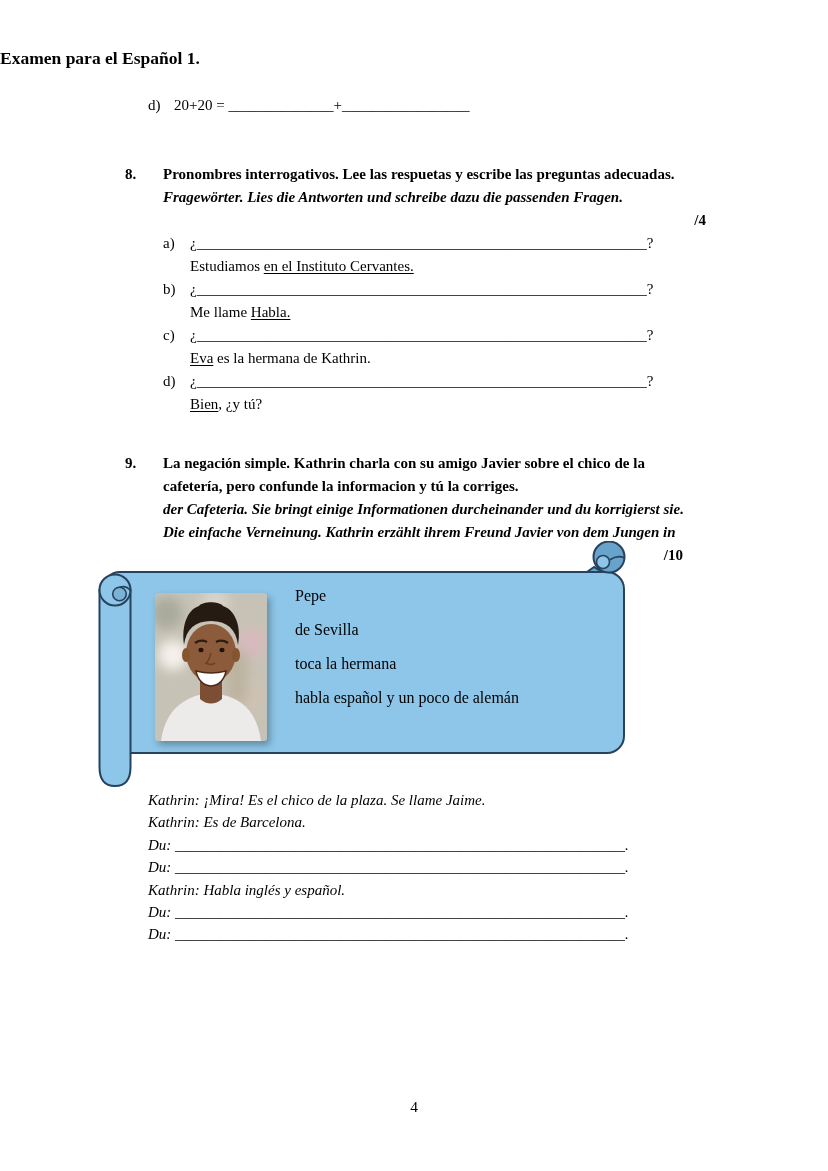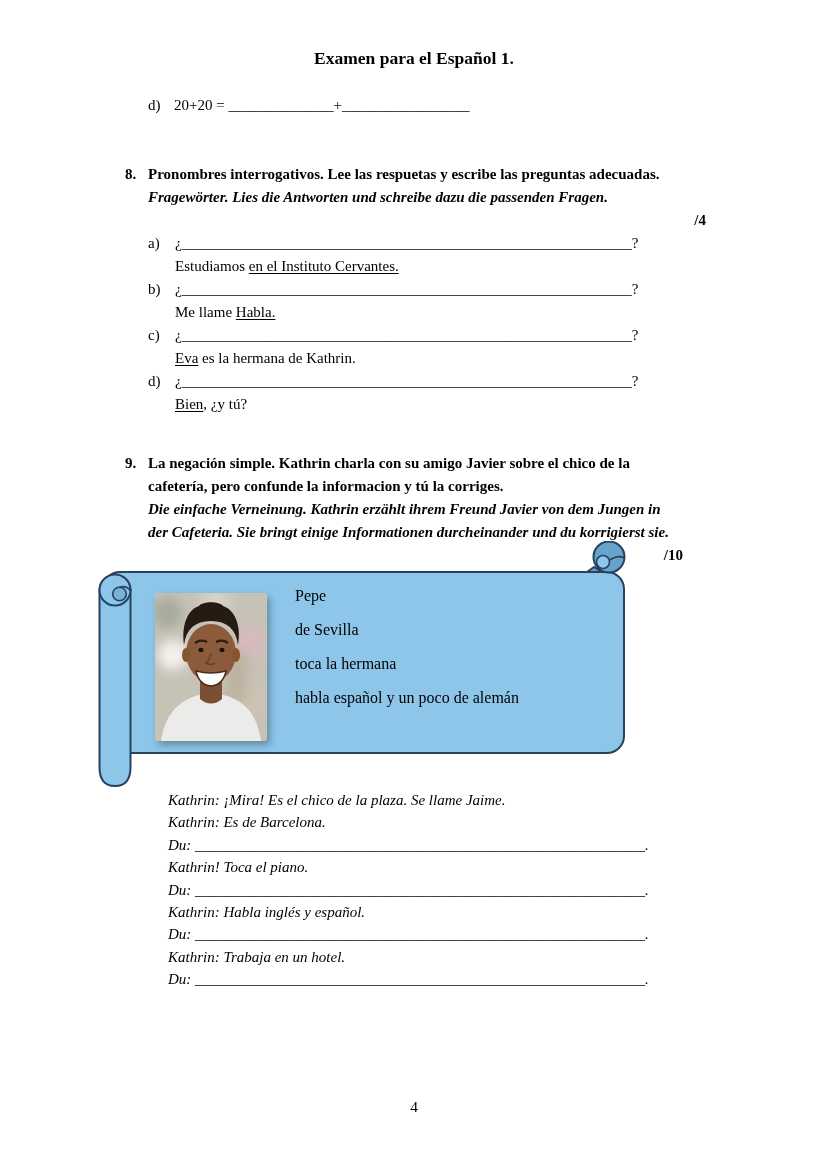--- a/index.html
+++ b/index.html
@@ -8,31 +8,31 @@
     width:828px;height:1171px;
     margin:0 auto;
     background:#ffffff;
     font-family:"Liberation Serif", serif;
     color:#000;
     font-size:15px;
     overflow:hidden;
   }
   .doc-title{
     position:absolute;top:48px;left:0;width:828px;
-    text-align:center;font-size:17.5px;font-weight:bold;
+    font-size:17.5px;font-weight:bold;
   }
   
   .warmup{position:absolute;left:148px;top:97px;display:flex;white-space:pre;}
   .warmup .letter{display:inline-block;width:26px;}
   
   .exercise{position:absolute;display:flex;align-items:flex-start;}
   .ex8{left:125px;top:163px;width:588px;}
   .ex9{left:125px;top:452px;width:588px;}
   .ex-number{width:23px;line-height:23px;font-weight:bold;flex:0 0 23px;}
-  .ex-content{flex:1;min-width:0;}
+  .ex-content{flex:1;min-width:0;margin-left:15px;}
   .row{line-height:23px;white-space:pre;}
   .b{font-weight:bold;}
   .bi{font-weight:bold;font-style:italic;}
   .points-row{text-align:right;font-weight:bold;}
   .ex8 .points-row{padding-right:7px;}
   .ex9 .points-row{padding-right:30px;}
   .qrow .letter{display:inline-block;width:27px;}
   .arow{padding-left:27px;}
   .u{text-decoration:underline;text-decoration-thickness:1px;text-underline-offset:2px;}
   
@@ -41,21 +41,21 @@
   .body-shape{fill:var(--scroll-fill,#8DC6E8);stroke:var(--scroll-outline,#27425E);stroke-width:2;}
   .curl-shape{fill:var(--scroll-curl,#68A3CB);stroke:var(--scroll-outline,#27425E);stroke-width:2;}
   .curl-inner{fill:var(--scroll-fill,#8DC6E8);stroke:var(--scroll-outline,#27425E);stroke-width:1.6;}
   .curl-inner2{fill:var(--scroll-teardrop,#79B3D6);stroke:var(--scroll-outline,#27425E);stroke-width:1.6;}
   .curl-line{fill:none;stroke:var(--scroll-outline,#27425E);stroke-width:1.6;}
   .photo{position:absolute;left:155px;top:52px;box-shadow:3px 4px 7px rgba(0,0,0,0.30);border-radius:3px;}
   .facts{position:absolute;left:295px;top:38px;}
   .fact-line{line-height:34px;font-size:16px;white-space:pre;}
   
   .dialogue{position:absolute;left:148px;top:789px;}
-  .dlg-line{line-height:22.4px;font-style:italic;white-space:pre;margin-left:20px;}
+  .dlg-line{line-height:22.4px;font-style:italic;white-space:pre;}
   .page-num{position:absolute;top:1098px;left:0;width:828px;text-align:center;font-size:15.5px;}
 </style>
 </head>
 <body>
 
 <div class="page">
 
   <div class="doc-title">Examen para el Español 1.</div>
 
   <div class="warmup">
@@ -83,22 +83,22 @@
   </div>
 
   <div class="exercise ex9">
     <div class="ex-number">9.</div>
     <div class="ex-content">
       <div>
           <div class="row b">La negación simple. Kathrin charla con su amigo Javier sobre el chico de la</div>
           <div class="row b">cafetería, pero confunde la informacion y tú la corriges.</div>
         </div>
       <div>
+          <div class="row bi">der Cafeteria. Sie bringt einige Informationen durcheinander und du korrigierst sie.</div>
           <div class="row bi">Die einfache Verneinung. Kathrin erzählt ihrem Freund Javier von dem Jungen in</div>
-          <div class="row bi">der Cafeteria. Sie bringt einige Informationen durcheinander und du korrigierst sie.</div>
         </div>
       <div class="row points-row">/10</div>
     </div>
   </div>
 
   <div class="scroll-wrap">
     <svg class="scroll-svg" width="535" height="250" viewBox="0 0 535 250">
 
       <rect class="body-shape" x="8" y="31" width="521" height="181" rx="17"></rect>
 
@@ -153,23 +153,21 @@
         <div class="fact-line">de Sevilla</div>
         <div class="fact-line">toca la hermana</div>
         <div class="fact-line">habla español y un poco de alemán</div>
       </div>
   </div>
 
   <div class="dialogue">
       <div class="dlg-line">Kathrin: ¡Mira! Es el chico de la plaza. Se llame Jaime.</div>
       <div class="dlg-line">Kathrin: Es de Barcelona.</div>
       <div class="dlg-line">Du: ____________________________________________________________.</div>
-      <div class="dlg-line">Kathrin! Toca el piano.</div>
       <div class="dlg-line">Du: ____________________________________________________________.</div>
       <div class="dlg-line">Kathrin: Habla inglés y español.</div>
       <div class="dlg-line">Du: ____________________________________________________________.</div>
-      <div class="dlg-line">Kathrin: Trabaja en un hotel.</div>
       <div class="dlg-line">Du: ____________________________________________________________.</div>
     </div>
 
   <div class="page-num">4</div>
 
 </div>
 
 </body></html>

